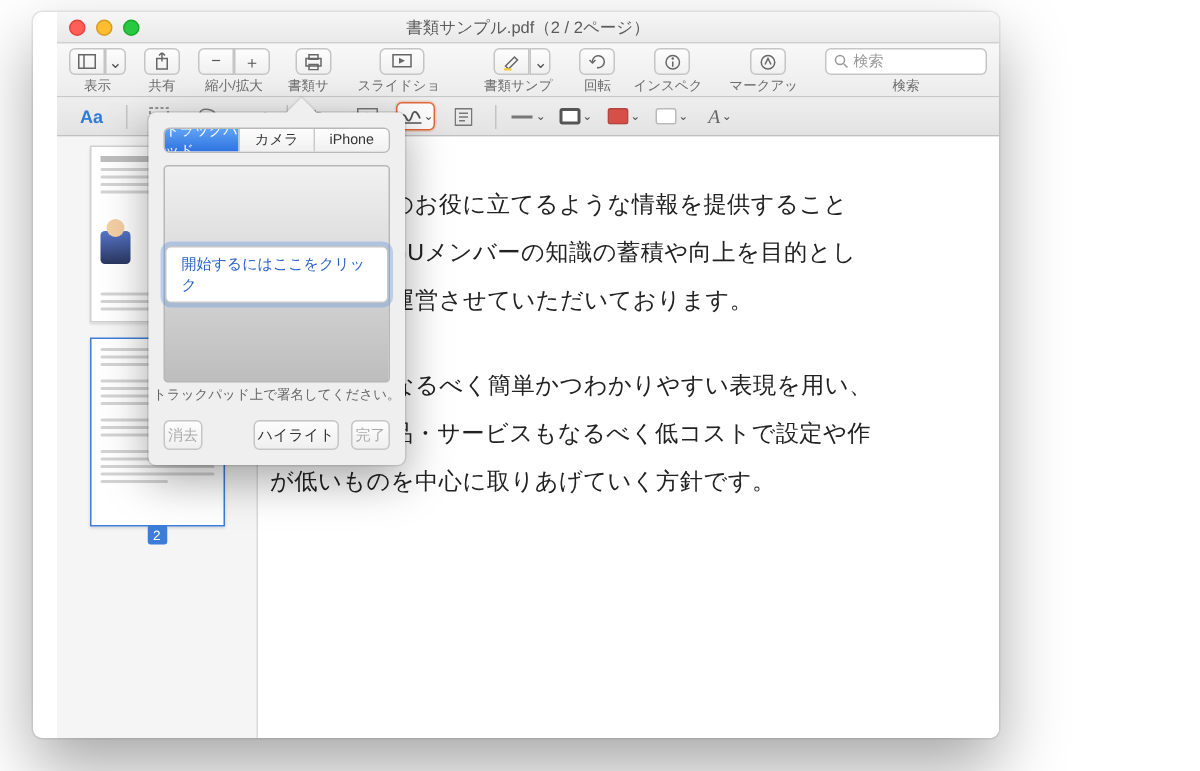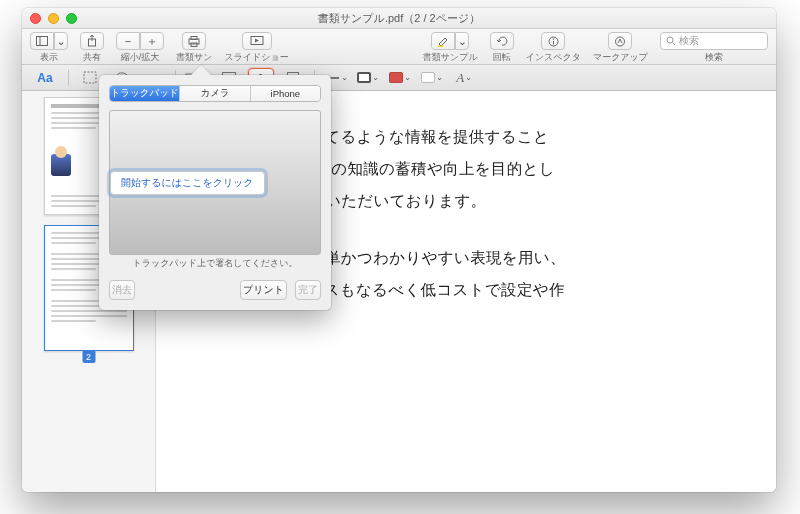--- a/index.html
+++ b/index.html
@@ -1,18 +1,18 @@
 <!DOCTYPE html>
 <html><head>
 <meta charset="utf-8">
 <style>
   * { box-sizing: border-box; margin: 0; padding: 0; font-family: -apple-system, "Hiragino Kaku Gothic ProN", sans-serif; }
   body { background: #fff; width: 800px; height: 514px; overflow: hidden; position: relative; }
 
-  .window { position: absolute; top: 8px; left: 22px; width: 754px; height: 484px; background: #fff; border-radius: 6px; box-shadow: 0 20px 45px rgba(0,0,0,0.35), 0 0 0 1px rgba(0,0,0,0.08); overflow: hidden; display: flex; flex-direction: column; }
+  .window { position: absolute; top: 8px; left: 22px; width: 644px; height: 484px; background: #fff; border-radius: 6px; box-shadow: 0 20px 45px rgba(0,0,0,0.35), 0 0 0 1px rgba(0,0,0,0.08); overflow: hidden; display: flex; flex-direction: column; padding-left: 16px; }
 
   
   .titlebar { height: 21px; background: linear-gradient(#f6f6f6,#e9e9e9); border-bottom: 1px solid #d0d0d0; display: flex; align-items: center; padding: 0 8px; position: relative; }
   .traffic { display: flex; gap: 7px; }
   .tl { width: 11px; height: 11px; border-radius: 50%; }
   .tl.r { background: #ff5f57; border:1px solid #e0443e;}
   .tl.y { background: #febc2e; border:1px solid #d89c22;}
   .tl.g { background: #28c840; border:1px solid #1aab29;}
   .title { position: absolute; left: 0; right: 0; text-align: center; font-size: 11px; color: #5a5a5a; pointer-events: none; }
 
@@ -49,21 +49,21 @@
   .thdr { height:4px; background:#bdbdbd; margin-bottom:4px; }
   .tillus { width:20px; height:22px; background:linear-gradient(#5676c9,#2a3660); border-radius:3px; position:absolute; left:6px; top:56px; }
   .tillus::before{content:"";position:absolute;top:-8px;left:4px;width:12px;height:12px;border-radius:50%;background:#f4cfa3;}
   .pnum { position:absolute; bottom:-13px; left:50%; transform:translateX(-50%); width:13px; height:13px; background:#3b7dd8; color:#fff; font-size:9px; display:flex; align-items:center; justify-content:center; border-radius:2px; }
 
   .doc { flex:1; background:#fff; padding:30px 16px 12px 8px; font-size:15.5px; line-height:2.05; color:#222; letter-spacing:0.02em; overflow:hidden; }
   .doc p { margin-bottom: 26px; text-indent: 0; }
   .doc .p2i { text-indent: 1em; }
 
   
-  .popover { position:absolute; top:75px; left:99px; width:232px; background:#efefef; border-radius:5px; box-shadow: 0 10px 30px rgba(0,0,0,0.35), 0 0 0 1px rgba(0,0,0,0.1); z-index:50; }
+  .popover { position:absolute; top:75px; left:99px; width:171px; background:#efefef; border-radius:5px; box-shadow: 0 10px 30px rgba(0,0,0,0.35), 0 0 0 1px rgba(0,0,0,0.1); z-index:50; }
   .popover::before { content:""; position:absolute; top:-7px; left:95px; width:14px; height:14px; background:#efefef; transform:rotate(45deg); box-shadow:-1px -1px 1px rgba(0,0,0,0.08); }
   .pseg { display:flex; margin:10px 10px 8px; border:1px solid #b9b9b9; border-radius:4px; overflow:hidden; height:17px; position:relative; z-index:1; background:#fff;}
   .pseg > div { flex:1; font-size:9.5px; display:flex; align-items:center; justify-content:center; background:linear-gradient(#fdfdfd,#f1f1f1); border-right:1px solid #c9c9c9; color:#333;}
   .pseg > div:last-child { border-right:none; }
   .pseg > div.active { background:linear-gradient(#5fa3f6,#2e72e0); color:#fff; }
   .pad { margin:0 10px; height:145px; background:linear-gradient(#f1f1f1,#bdbdbd); border:1px solid #b7b7b7; border-radius:3px; display:flex; align-items:center; justify-content:flex-start; }
   .startbtn { padding:4px 10px; font-size:10px; color:#2a62c9; background:#fff; border:1px solid #c7c7c7; border-radius:4px; box-shadow:0 0 0 3px rgba(88,145,223,0.35); }
   .phint { text-align:center; font-size:9px; color:#666; margin:2px 0 10px; }
   .pfoot { display:flex; gap:8px; padding:0 10px 10px; align-items:center; }
   .pfoot .fsp { flex:1; }
@@ -319,34 +319,35 @@
 
     <div class="doc">
       <p>
         <span>しでも皆様のお役に立てるような情報を提供すること</span><br>
         <span>々i-TSUNAGUメンバーの知識の蓄積や向上を目的とし</span><br>
         <span>りサイトを運営させていただいております。</span>
       </p>
       <p>
         <span>ましても、なるべく簡単かつわかりやすい表現を用い、</span><br>
         <span>る方法や商品・サービスもなるべく低コストで設定や作</span><br>
+        <span>が低いものを中心に取りあげていく方針です。</span>
       </p>
     </div>
   </div>
 </div>
 
 <div class="popover">
   <div class="pseg">
     <div class="active">トラックパッド</div>
     <div>カメラ</div>
     <div>iPhone</div>
   </div>
   <div class="pad">
     <div class="startbtn">開始するにはここをクリック</div>
   </div>
   <div class="phint">トラックパッド上で署名してください。</div>
   <div class="pfoot">
     <div class="pfbtn dis">消去</div>
     <div class="fsp"></div>
-    <div class="pfbtn">プリント</div>
+    <div class="pfbtn">ハイライト</div>
     <div class="pfbtn dis">完了</div>
   </div>
 </div>
 
 </body></html>

